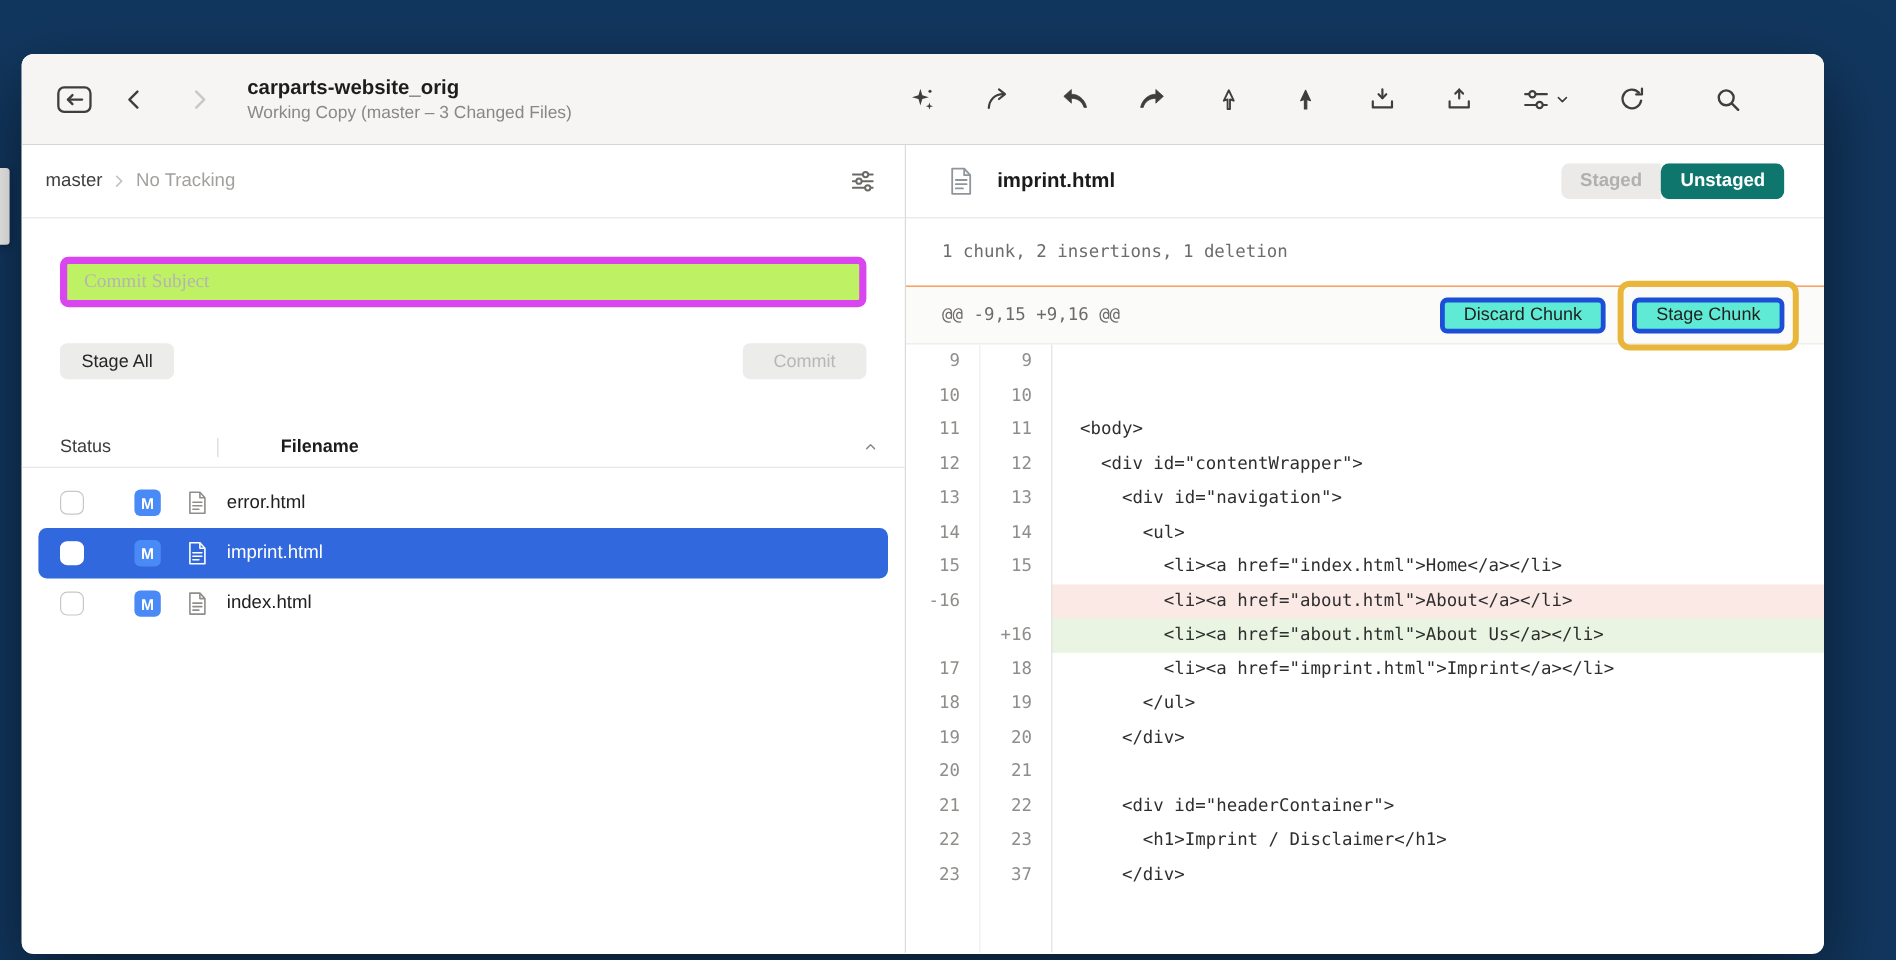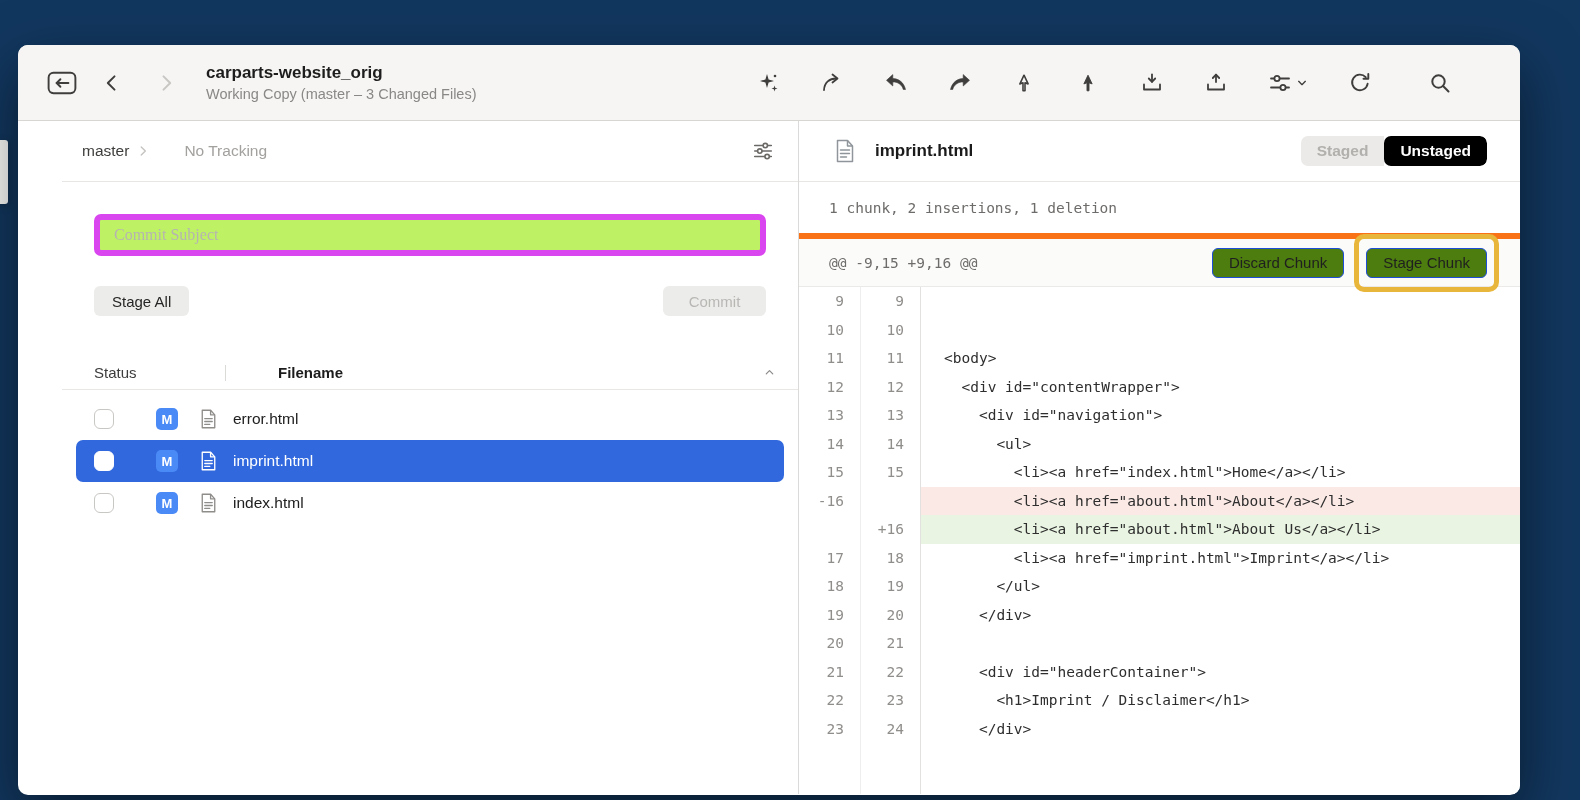--- a/index.html
+++ b/index.html
@@ -16,28 +16,28 @@
   .tb-btn.disabled { color:#c9c7c4; }
   .nav-group { display:flex; gap:14px; margin-left:10px; }
   .title-block { margin-left:20px; }
   .title-block .t1 { font-size:17px; font-weight:700; color:#1d1d1d; }
   .title-block .t2 { font-size:14.5px; color:#8a8886; margin-top:3px; }
   .tb-right { display:flex; gap:24px; margin-left:auto; margin-right:40px; align-items:center; }
   .workflow-group { display:flex; align-items:center; gap:4px; }
   .search-btn { margin-right:36px; }
 
   
-  .main { display:flex; height:673px;padding-left:44px; }
+  .main { display:flex; height:673px; }
   .left-panel { width:737px; flex:none; background:#fff; border-right:1px solid #dcdad8; display:flex; flex-direction:column; }
   .right-panel { flex:1; background:#fff; display:flex; flex-direction:column; }
 
   
   .branch-bar { height:61px; flex:none; border-bottom:1px solid #e7e6e4; display:flex; align-items:center; padding:0 24px 0 20px; font-size:15.5px; gap:7px; }
   .branch-name { color:#3e3e3c; }
-  .tracking { color:#a3a19e;margin-left:27px; }
+  .tracking { color:#a3a19e; }
   .filter-btn { margin-left:auto; background:none; border:none; color:#6c6a67; cursor:pointer; display:flex; }
 
   .commit-box { padding:32px 32px 0; }
   .commit-input { width:100%; height:42px; border:6px solid #d946ef; border-radius:7px; font-size:16px; padding:0 14px; color:#333; background:#bef264; outline:none; font-family:Liberation Serif, serif; }
   .commit-input::placeholder { color:#b6b4b1; }
   .commit-actions { display:flex; justify-content:space-between; padding:30px 32px 0; }
   .btn { background:#ececea; border:none; border-radius:6px; height:30px; padding:0 18px; font-size:15px; color:#262626; cursor:pointer; font-family:"Liberation Sans",sans-serif; }
   .btn.disabled { color:#b9b7b4; min-width:103px; }
 
   .table-header { margin-top:40px; height:34px; flex:none; border-bottom:1px solid #e8e7e5; display:flex; align-items:center; padding:0 22px 0 32px;gap:44px; }
@@ -56,28 +56,28 @@
   .badge { width:22px; height:22px; margin-left:42px; border-radius:5px; background:#4a8af6; color:#fff; font-size:13px; font-weight:700; display:flex; align-items:center; justify-content:center; flex:none; }
   .doc { margin-left:22px; display:flex; flex:none; }
 
   
   .file-header { height:61px; flex:none; border-bottom:1px solid #e7e6e4; display:flex; align-items:center; padding:0 33px 0 36px; gap:20px; }
   .file-header .doc-big { color:#8f959b; display:flex; }
   .file-header .fh-name { font-size:17px; font-weight:700; color:#1b1b1b; }
   .segmented { margin-left:auto; display:flex; border-radius:7px; overflow:hidden; height:30px; }
   .seg { padding:0 16px; font-size:15.5px; display:flex; align-items:center; cursor:pointer;font-weight:bold; }
   .seg.unselected { background:#ebeae8; color:#b2b0ad; }
-  .seg.selected { background:#000000; color:#fff; border-radius:7px; }
+  .seg.selected { background:#0f766e; color:#fff; border-radius:7px; }
 
   .mono { font-family:"DejaVu Sans Mono",monospace; }
-  .summary-bar { height:57px; flex:none; display:flex; align-items:center; padding:0 30px; font-size:14.5px; color:#6e6c6a; border-bottom:6px solid #f97316; }
+  .summary-bar { height:57px; flex:none; display:flex; align-items:center; padding:0 30px; font-size:14.5px; color:#6e6c6a; border-bottom:1px solid #f97316; }
 
   .chunk-bar { height:48px; flex:none; display:flex; align-items:center; padding:0 33px 0 30px; background:#fbfbfa; border-bottom:1px solid #eceae8; position:relative; }
   .chunk-range { font-size:14.5px; color:#6e6c6a; }
-  .chunk-btn { height:30px; padding:0 16px; background:#4d7c0f; border:1px solid #1d4ed8; border-radius:6px; font-size:15px; color:#1f1f1f; cursor:pointer; font-family:"Liberation Sans",sans-serif; }
+  .chunk-btn { height:30px; padding:0 16px; background:#5eead4; border:4px solid #1d4ed8; border-radius:6px; font-size:15px; color:#1f1f1f; cursor:pointer; font-family:"Liberation Sans",sans-serif; }
   .discard-btn { margin-left:auto; }
   .stage-wrap { position:relative; margin-left:22px; display:inline-block; }
   .highlight-ring { position:absolute; left:-12px; right:-12px; top:-14px; bottom:-14px; border:5px solid #e9b63c; border-radius:10px; pointer-events:none; }
 
   .diff { flex:1; position:relative; font-size:14.5px; overflow:hidden; }
   .vline { position:absolute; top:0; bottom:0; width:1px; }
   .vline.v1 { left:61px; background:#efeeec; }
   .vline.v2 { left:121px; background:#e3e1df; }
   .diff-row { display:flex; height:28.5px; align-items:center; }
   .gut { flex:none; text-align:right; color:#908e8b; }
@@ -410,19 +410,19 @@
     <span class="gut new">22</span>
     <span class="line-text">    &lt;div id="headerContainer"&gt;</span>
   </div>
           <div class="diff-row context">
     <span class="gut old">22</span>
     <span class="gut new">23</span>
     <span class="line-text">      &lt;h1&gt;Imprint / Disclaimer&lt;/h1&gt;</span>
   </div>
           <div class="diff-row context">
     <span class="gut old">23</span>
-    <span class="gut new">24</span>
+    <span class="gut new">37</span>
     <span class="line-text">    &lt;/div&gt;</span>
   </div>
         </div>
     </div>
   </div>
 </div>
 
 </body></html>

